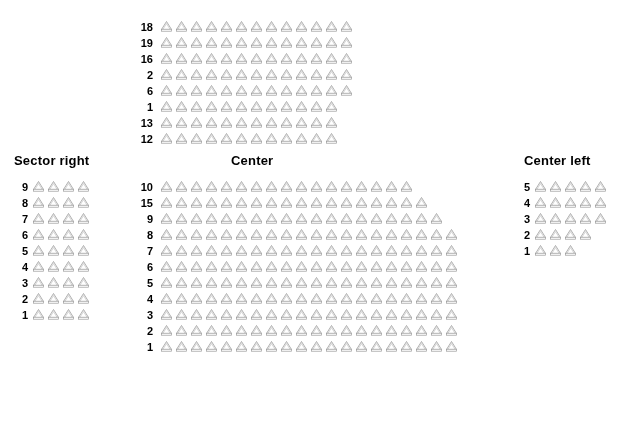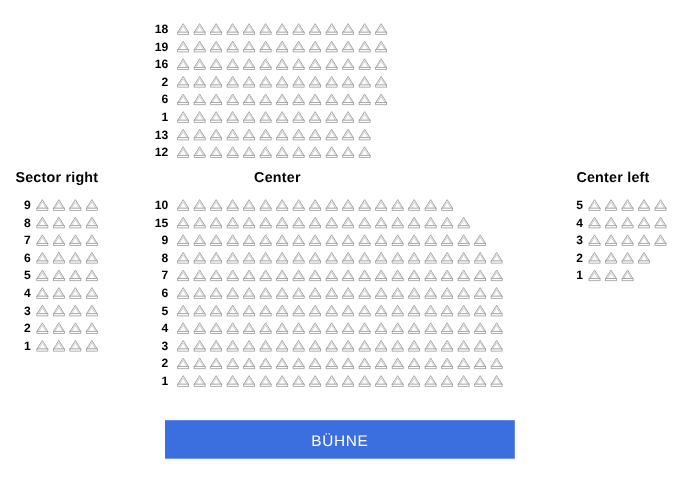--- a/index.html
+++ b/index.html
@@ -2704,16 +2704,13 @@
         <rect x="1.5" y="9.2" width="10" height="2" fill="#ffffff" stroke="#9a9a9a" stroke-width="0.7"></rect>
       </svg>
     </div>
     <div class="seat" style="left: 564px; top: 244px;">
       <svg width="13" height="13" viewBox="0 0 13 13">
         <path d="M1.5 9.5 L6.5 1.5 L11.5 9.5 Z" fill="#ffffff" stroke="#9a9a9a" stroke-width="0.8"></path>
         <path d="M3 9.2 L6.5 3.6 L10 9.2" fill="none" stroke="#c8c8c8" stroke-width="0.8"></path>
         <rect x="1.5" y="9.2" width="10" height="2" fill="#ffffff" stroke="#9a9a9a" stroke-width="0.7"></rect>
       </svg>
     </div>
-    <div class="stage-bar" style="left: 150px; top: 382px; width: 318px; height: 35px; background: rgb(59, 111, 224);">
-      <span>BÜHNE</span>
-    </div>
   </div>
 
 </body></html>

